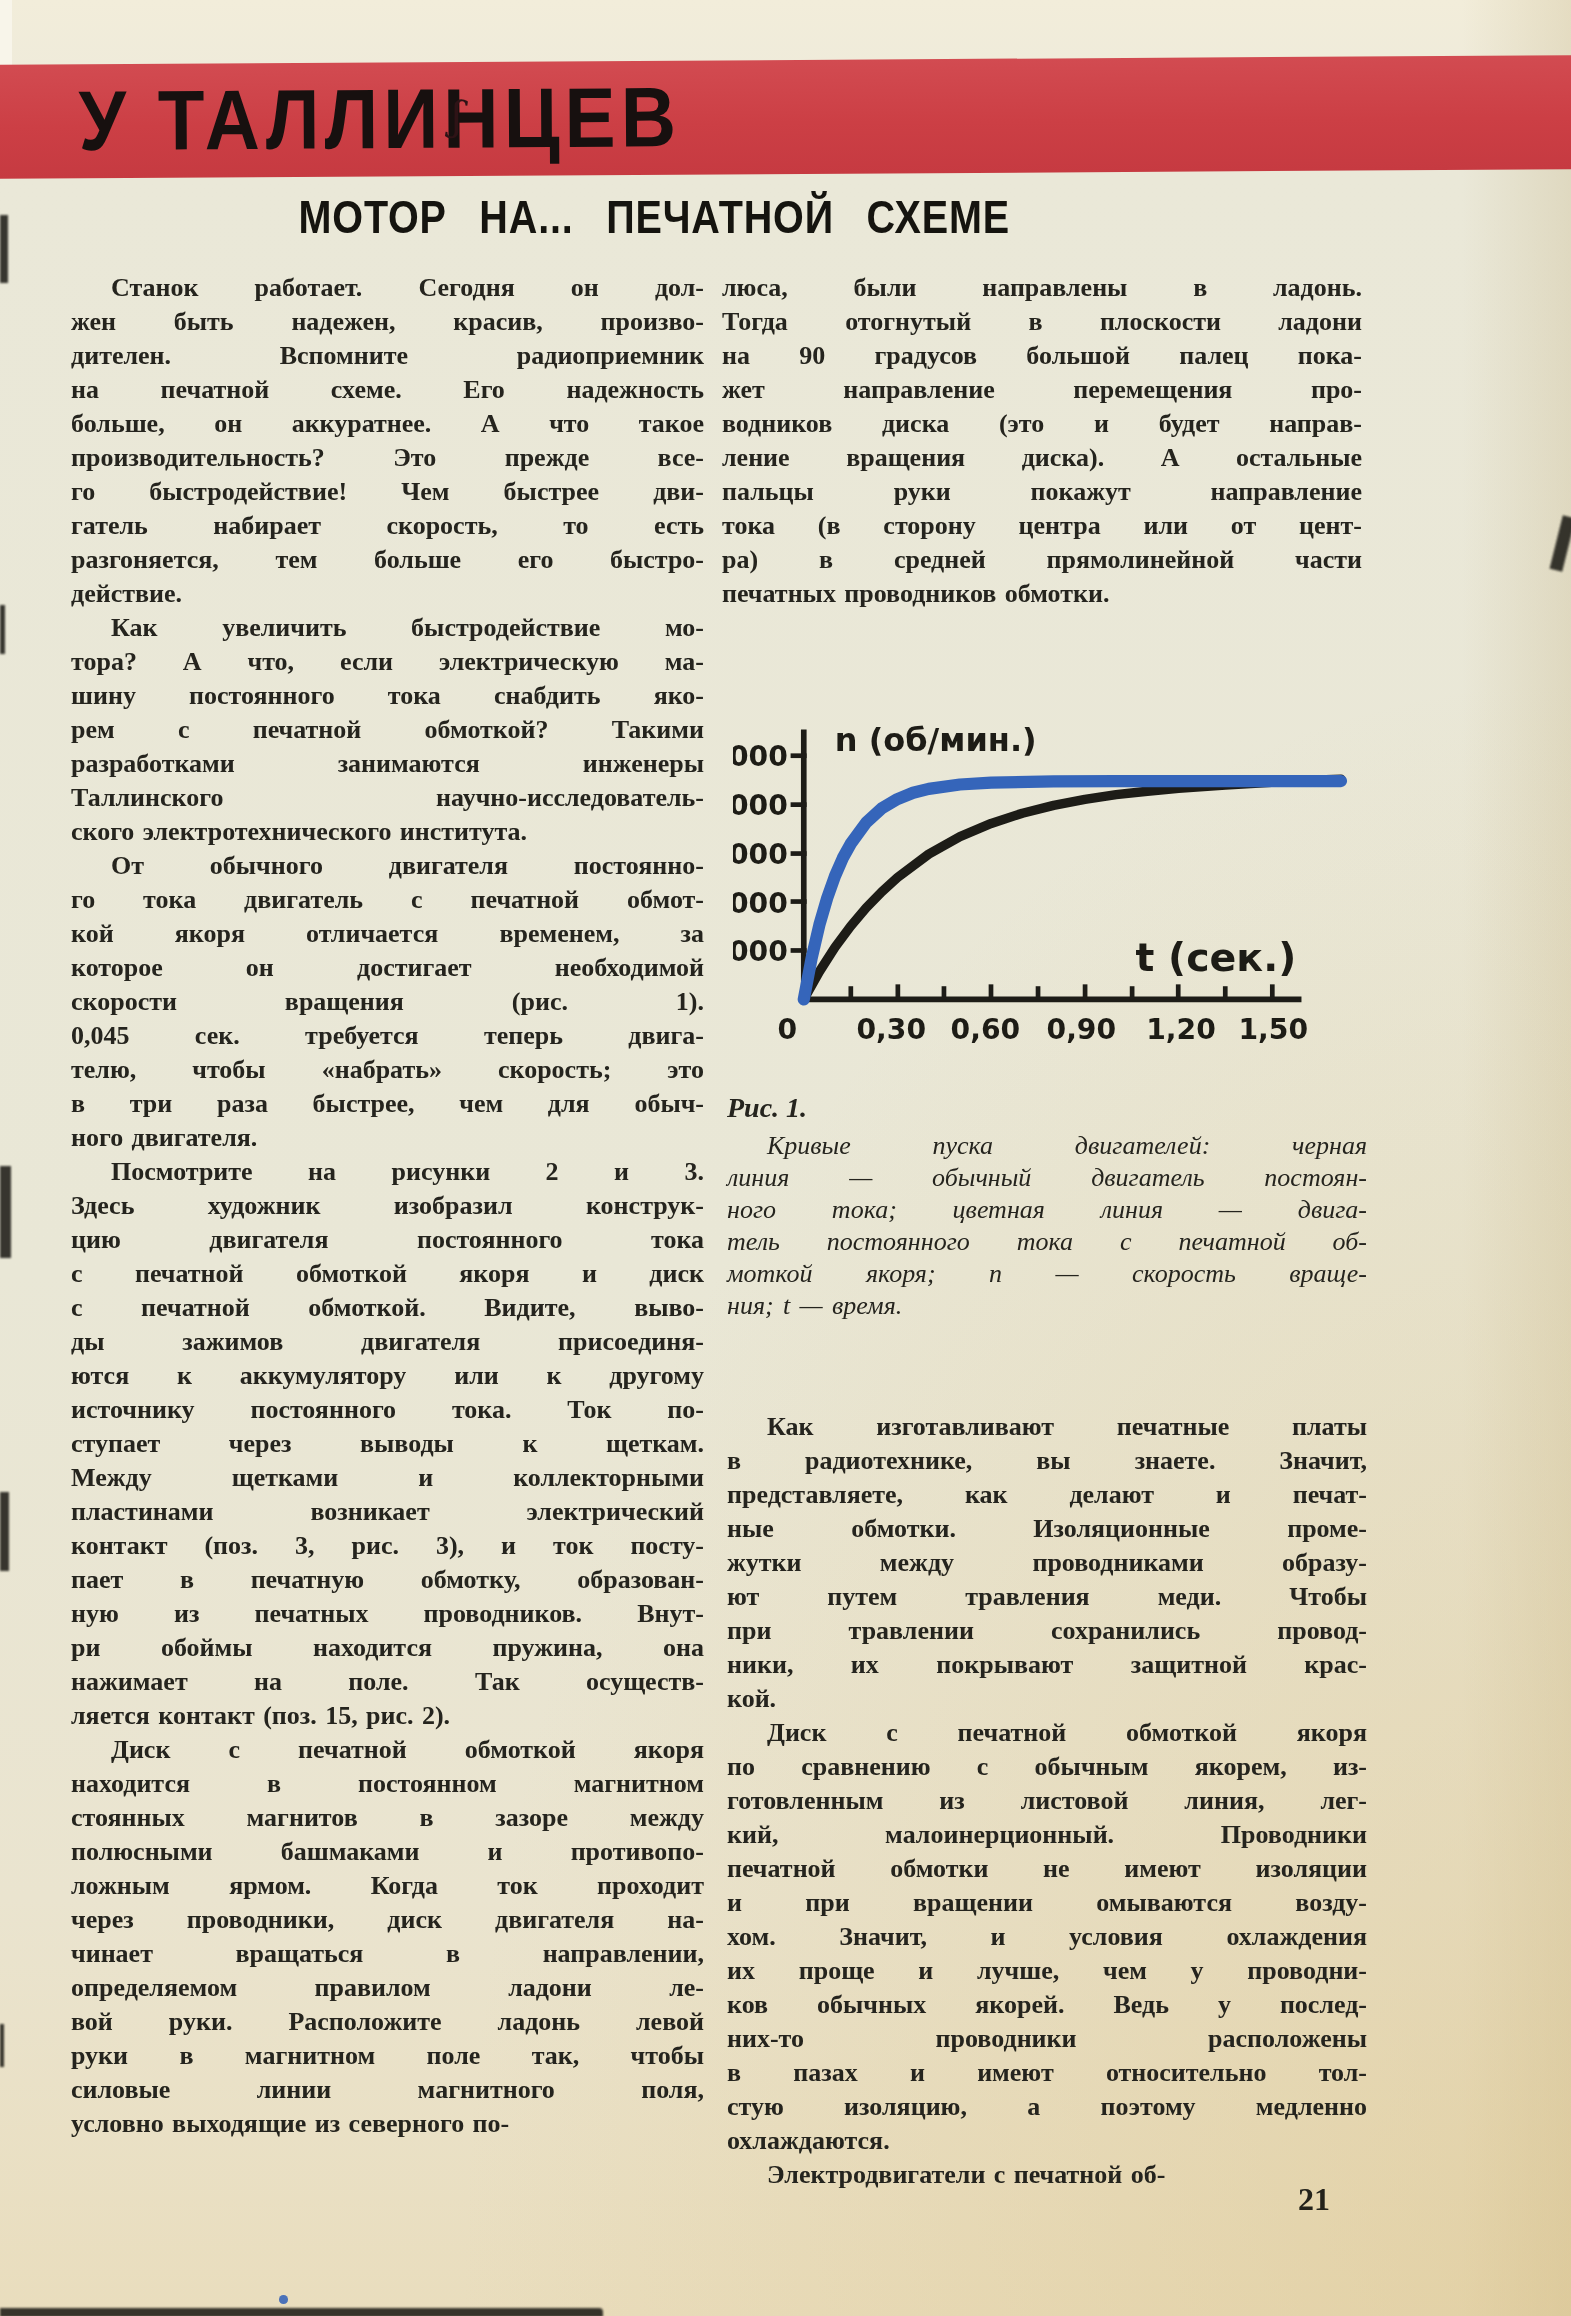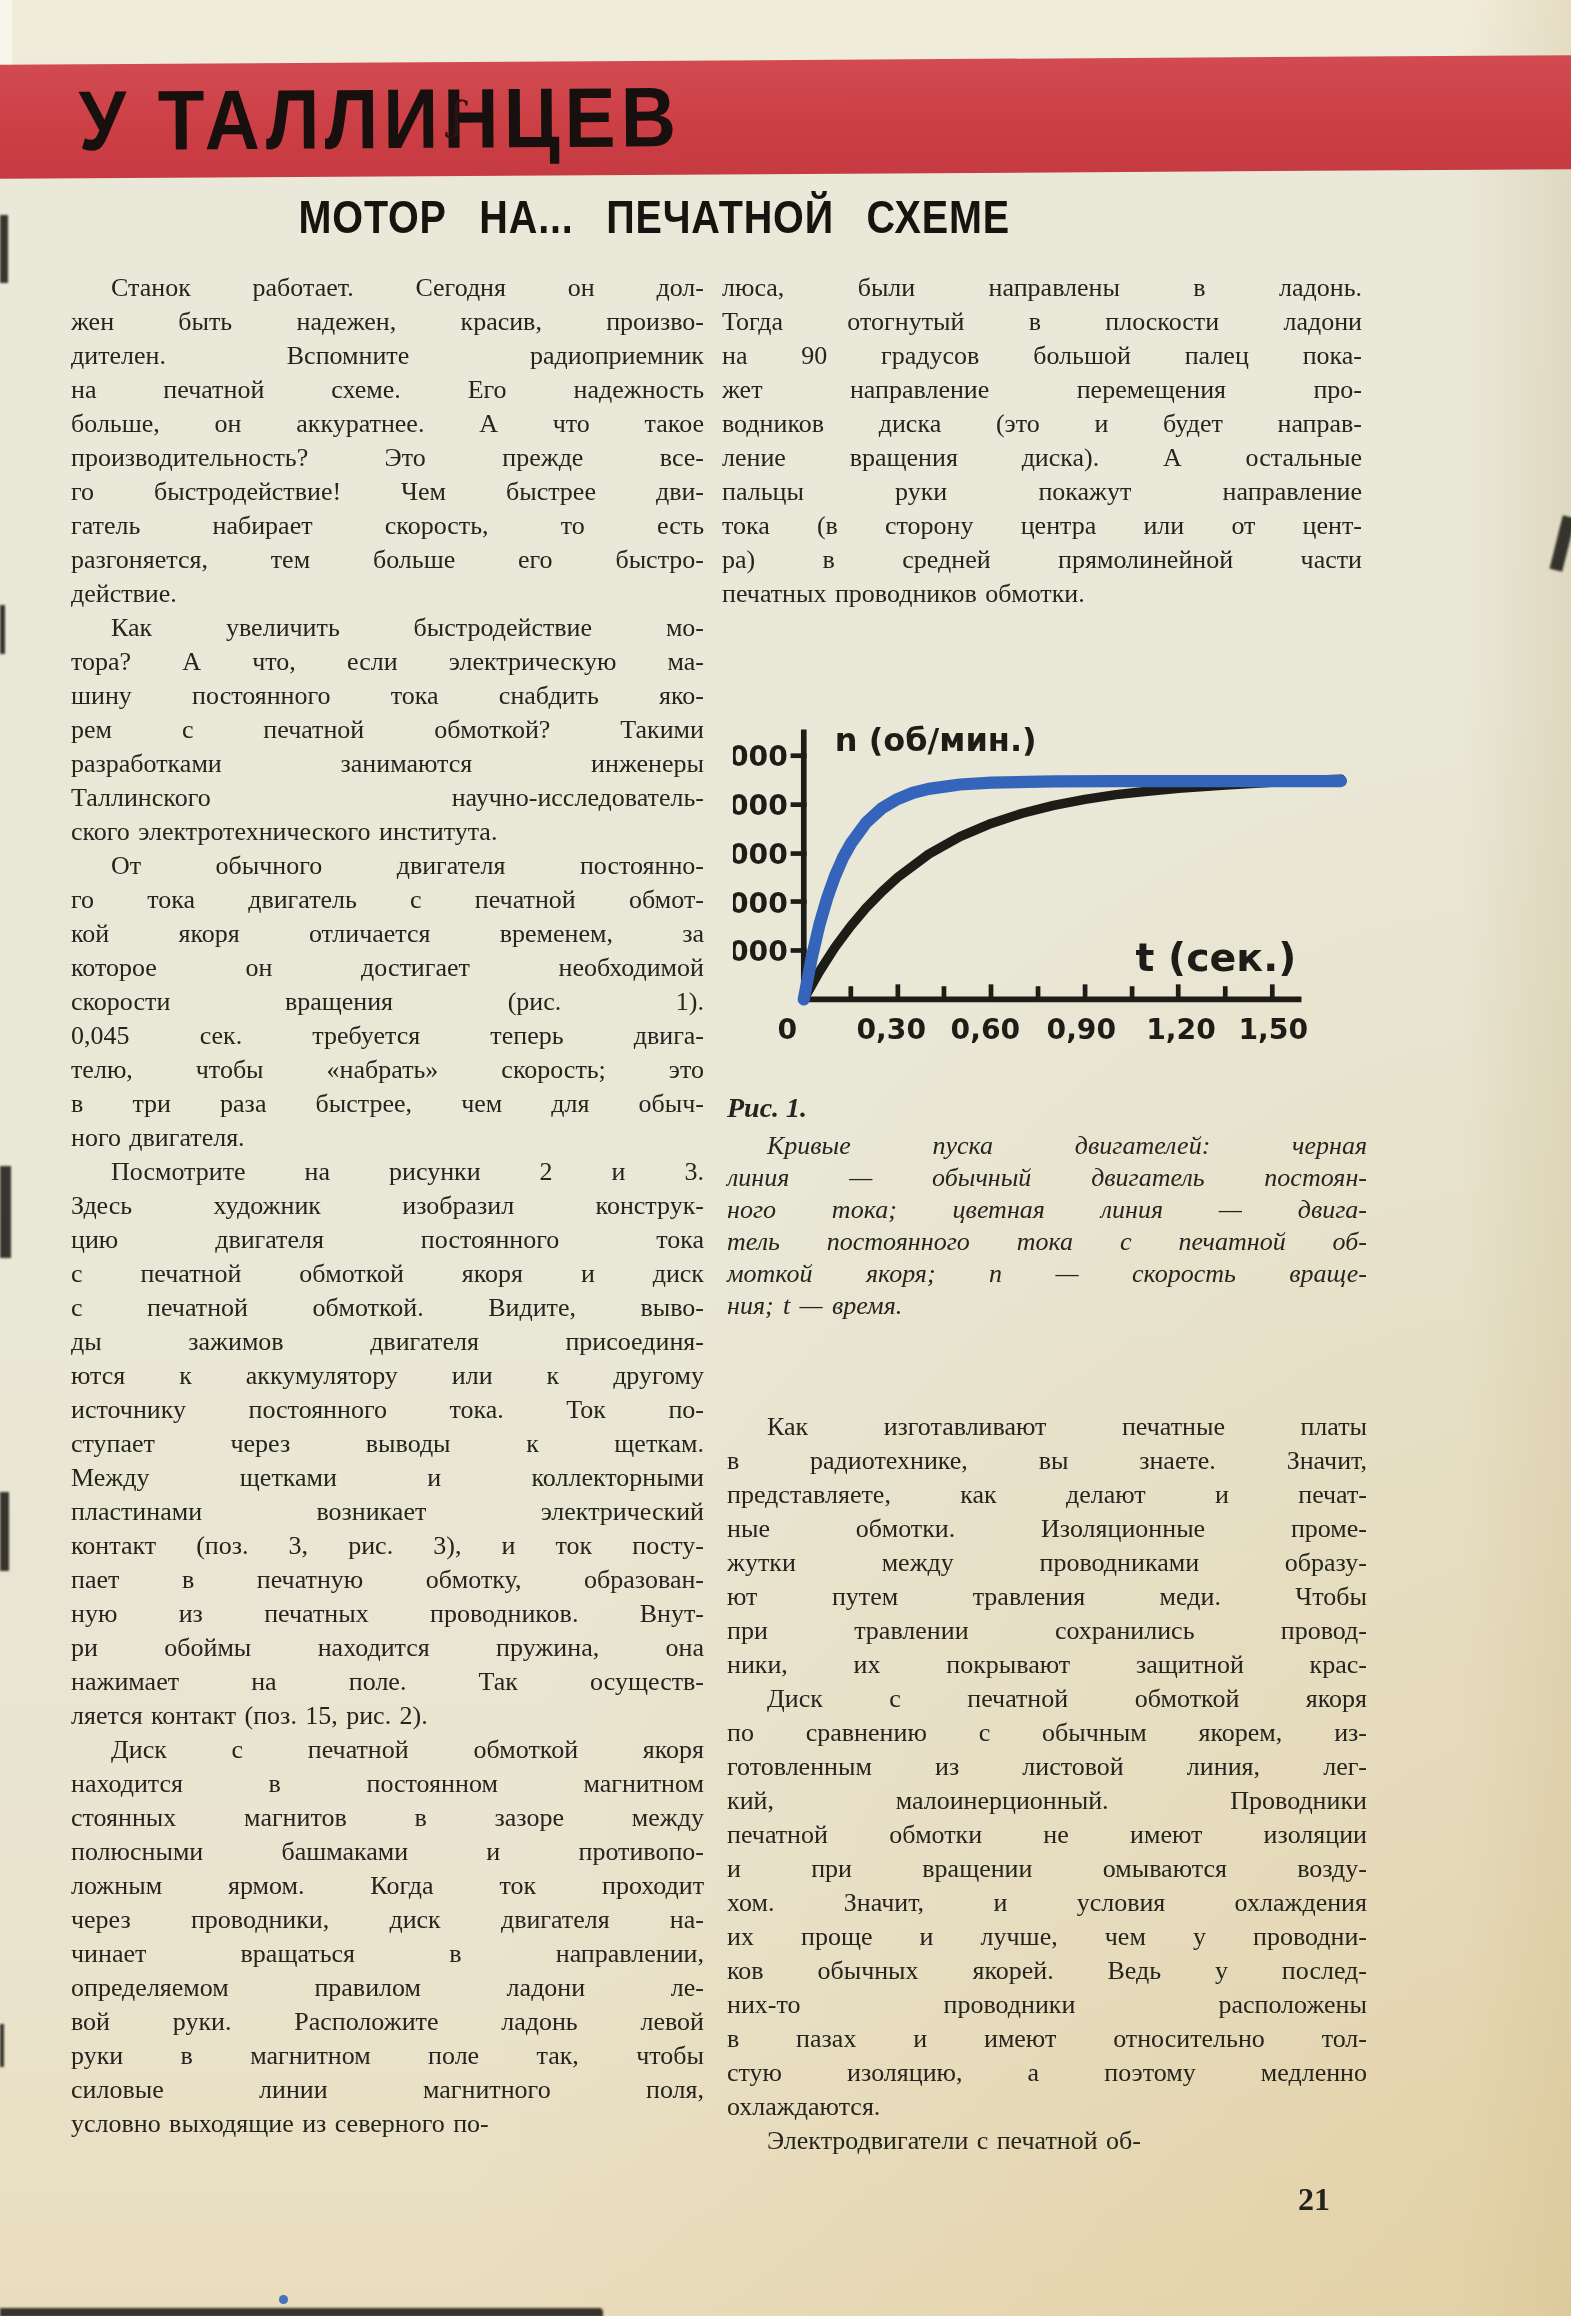--- a/index.html
+++ b/index.html
@@ -30,21 +30,21 @@
   }
   .top-left-strip{position:absolute;left:0;top:0;width:12.2px;height:68px;background:#f8f5ea;}
   
   .article-title{
     position:absolute;left:268px;top:191px;width:763px;text-align:center;
     font-family:"Liberation Sans",sans-serif;font-weight:700;font-size:43px;
     color:#15140f;word-spacing:22.6px;letter-spacing:0.9px;
     transform:scale(0.92,1.08);transform-origin:center top;white-space:nowrap;
   }
   
-  .col{position:absolute;font-size:26px;line-height:34px;word-spacing:1.9px;}
+  .col{position:absolute;font-size:26px;line-height:34px;word-spacing:1.9px;font-weight:bold;}
   .col-left{left:71px;top:271px;width:633px;}
   .col-right{left:722px;top:271px;width:640px;}
   .col-right2{left:727px;top:1410px;width:640px;}
   .line{text-align:justify;text-align-last:justify;}
   .line.last{text-align-last:left;}
   .para.indent .line:first-child{text-indent:40px;}
   
   .figure{position:absolute;left:733px;top:640px;width:659px;height:461px;}
   .fig-caption-label{
     position:absolute;left:727px;top:1092px;font-size:28px;font-style:italic;
@@ -225,20 +225,21 @@
   <div class="col col-right2">
       <div class="para indent">
         <div class="line">Как изготавливают печатные платы</div>
         <div class="line">в радиотехнике, вы знаете. Значит,</div>
         <div class="line">представляете, как делают и печат-</div>
         <div class="line">ные обмотки. Изоляционные проме-</div>
         <div class="line">жутки между проводниками образу-</div>
         <div class="line">ют путем травления меди. Чтобы</div>
         <div class="line">при травлении сохранились провод-</div>
         <div class="line">ники, их покрывают защитной крас-</div>
+        <div class="line last">кой.</div>
       </div>
       <div class="para indent">
         <div class="line">Диск с печатной обмоткой якоря</div>
         <div class="line">по сравнению с обычным якорем, из-</div>
         <div class="line">готовленным из листовой линия, лег-</div>
         <div class="line">кий, малоинерционный. Проводники</div>
         <div class="line">печатной обмотки не имеют изоляции</div>
         <div class="line">и при вращении омываются возду-</div>
         <div class="line">хом. Значит, и условия охлаждения</div>
         <div class="line">их проще и лучше, чем у проводни-</div>

